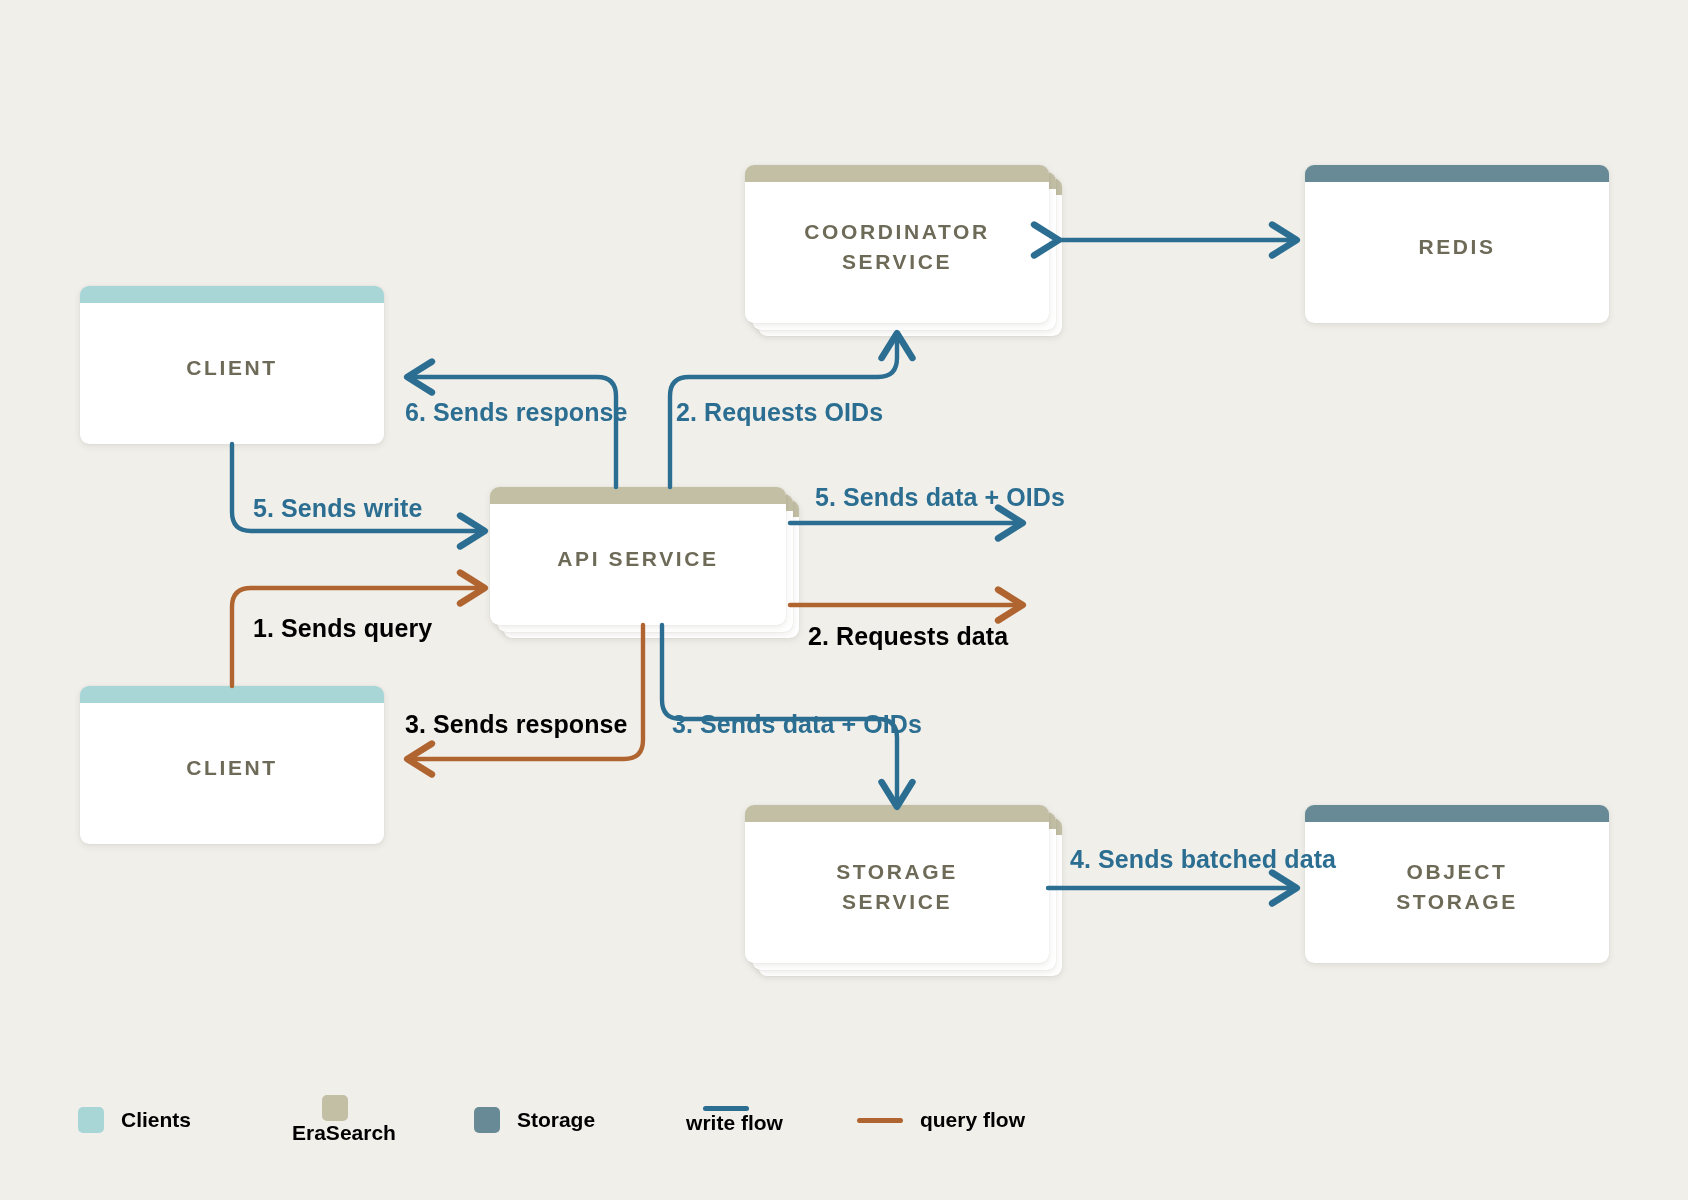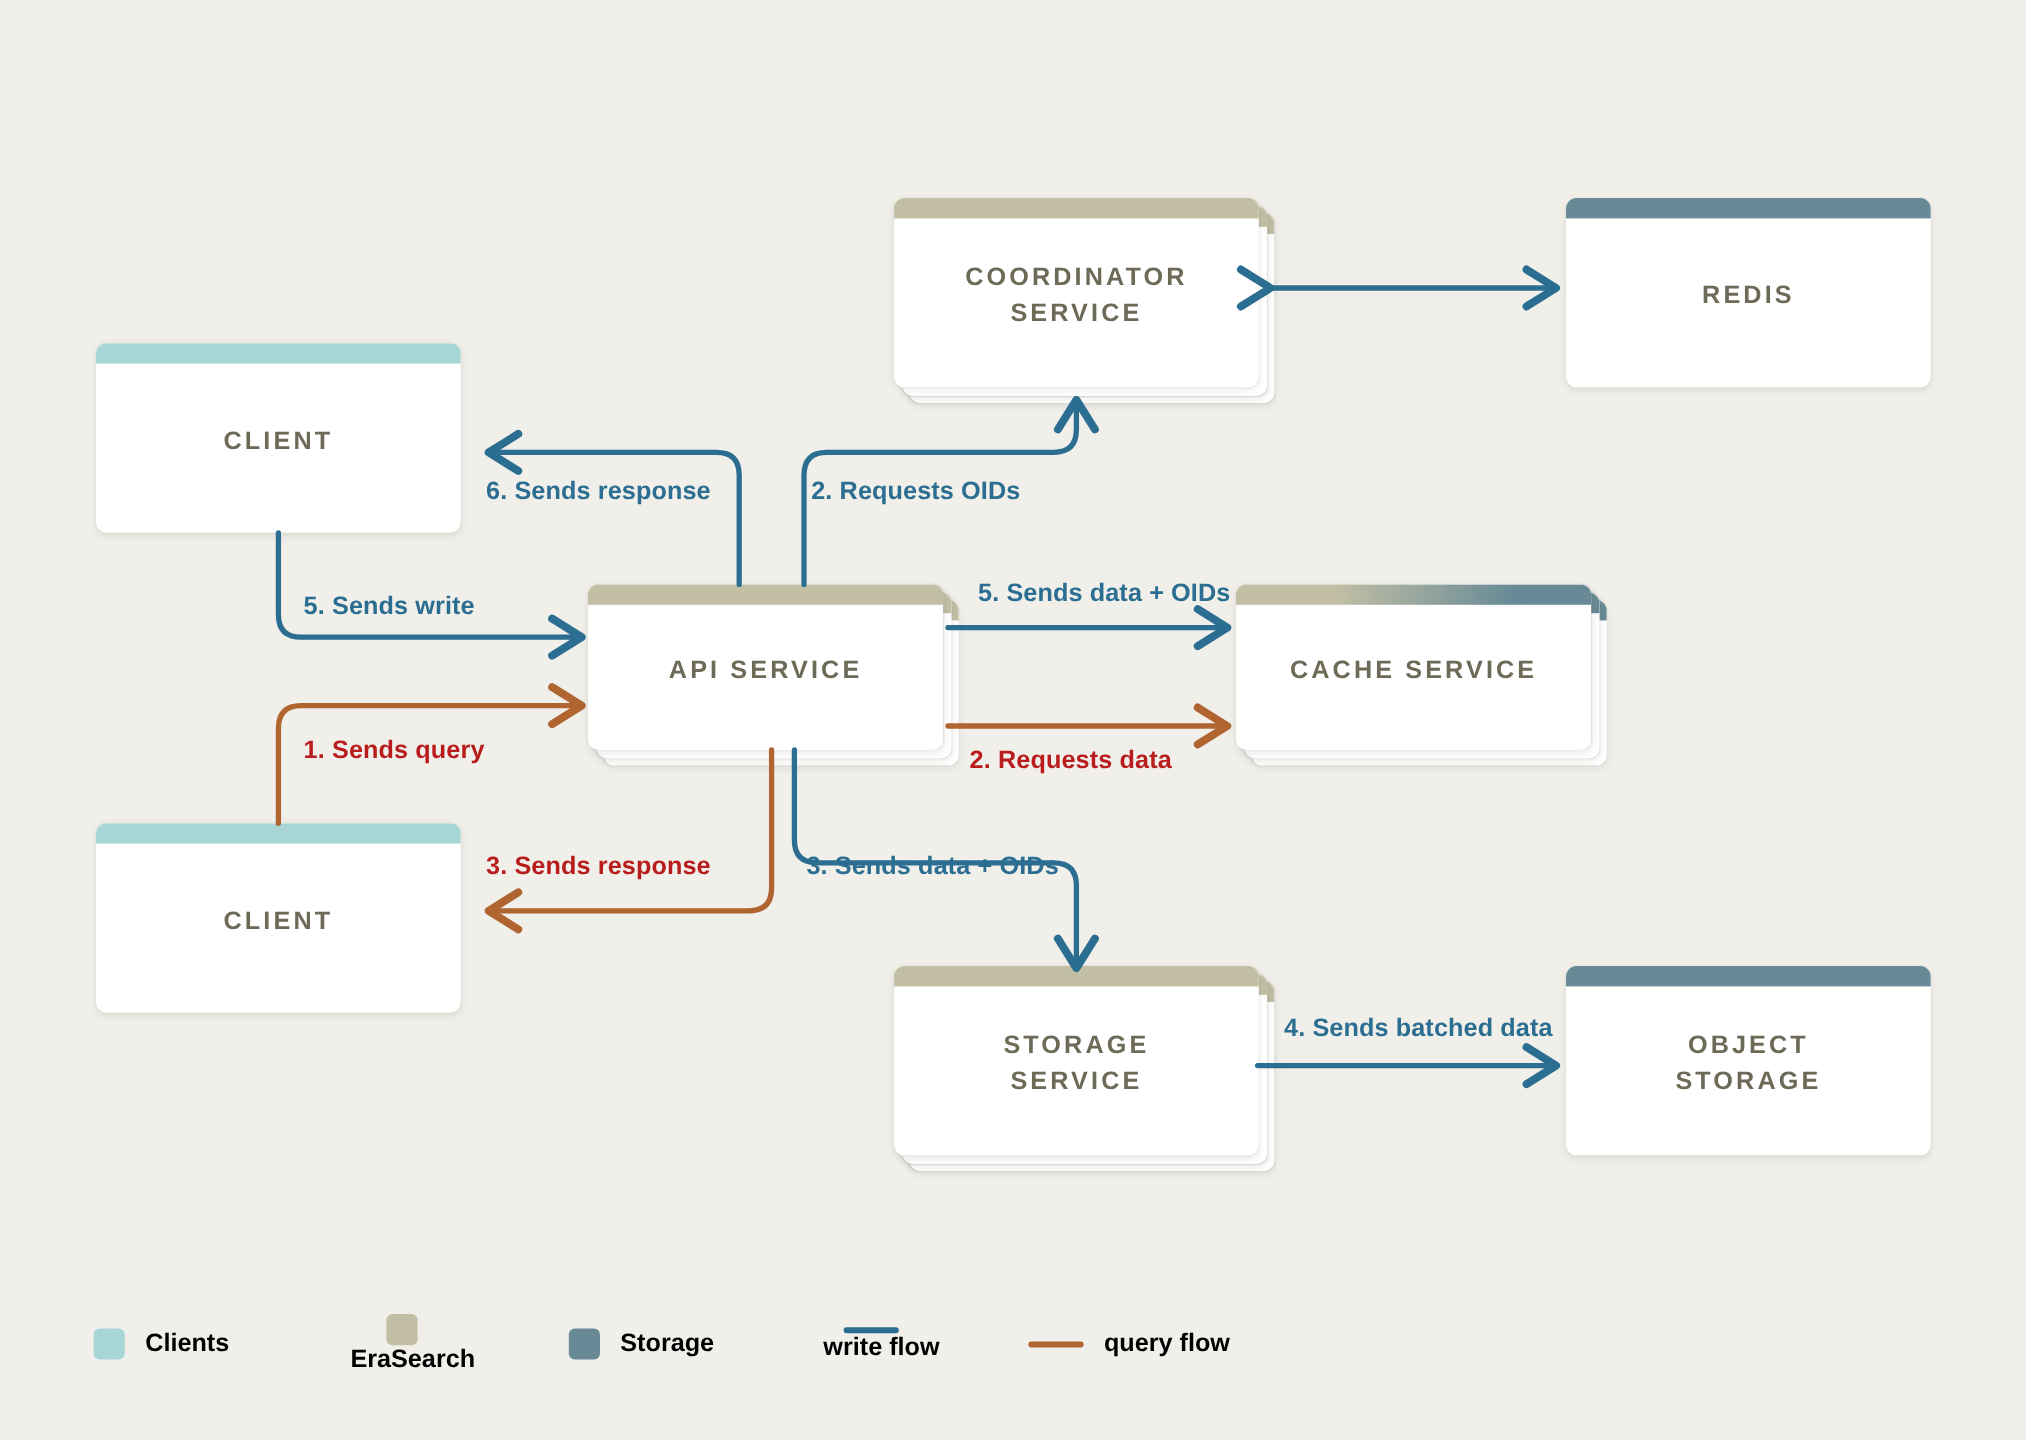--- a/index.html
+++ b/index.html
@@ -61,27 +61,27 @@
     left: 0; top: 0;
     width: 1688px;
     height: 1200px;
     z-index: 5;
     pointer-events: none;
   }
   
   .etext {
     position: absolute;
     z-index: 6;
-    font-size: 21px;
+    font-size: 25px;
     font-weight: 700;
     white-space: nowrap;
     letter-spacing: 0.1px;
   }
   .blue  { color: #2b6e91; }
-  .rust  { color: #b91c1c; }
+  .rust  { color: #000000; }
 
   
   #legend {
     position: absolute;
     left: 78px;
     top: 1100px;
     height: 40px;
     display: flex;
     align-items: center;
     z-index: 7;
@@ -187,32 +187,20 @@
     </div>
     <div class="card ghost2">
       <div class="bar" style="background:#c2bfa5;"></div>
     </div>
     <div class="card front">
       <div class="bar" style="background:#c2bfa5;"></div>
     </div>
     <div class="label">API SERVICE</div>
   </div>
 
-  <div class="node" style="left:1030px; top:487px; width:296px; height:138px;">
-    <div class="card ghost1">
-      <div class="bar" style="background:linear-gradient(90deg,#c2bfa5 0%,#c2bfa5 28%,#678a96 78%,#678a96 100%);"></div>
-    </div>
-    <div class="card ghost2">
-      <div class="bar" style="background:linear-gradient(90deg,#c2bfa5 0%,#c2bfa5 28%,#678a96 78%,#678a96 100%);"></div>
-    </div>
-    <div class="card front">
-      <div class="bar" style="background:linear-gradient(90deg,#c2bfa5 0%,#c2bfa5 28%,#678a96 78%,#678a96 100%);"></div>
-    </div>
-    <div class="label">CACHE SERVICE</div>
-  </div>
 
   <div class="node" style="left:745px; top:805px; width:304px; height:158px;">
     <div class="card ghost1">
       <div class="bar" style="background:#c2bfa5;"></div>
     </div>
     <div class="card ghost2">
       <div class="bar" style="background:#c2bfa5;"></div>
     </div>
     <div class="card front">
       <div class="bar" style="background:#c2bfa5;"></div>

